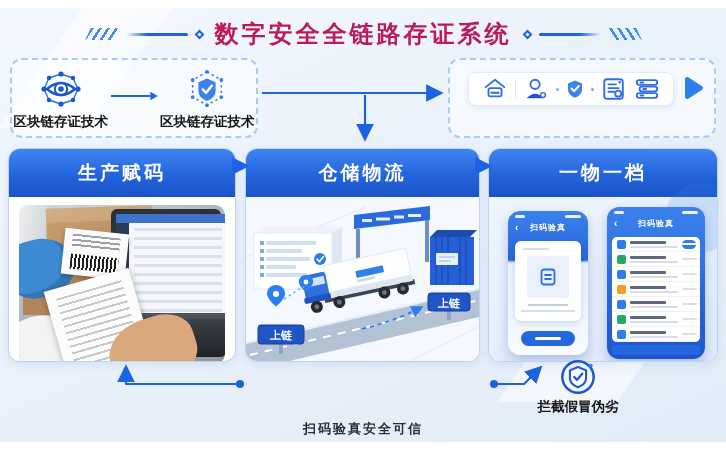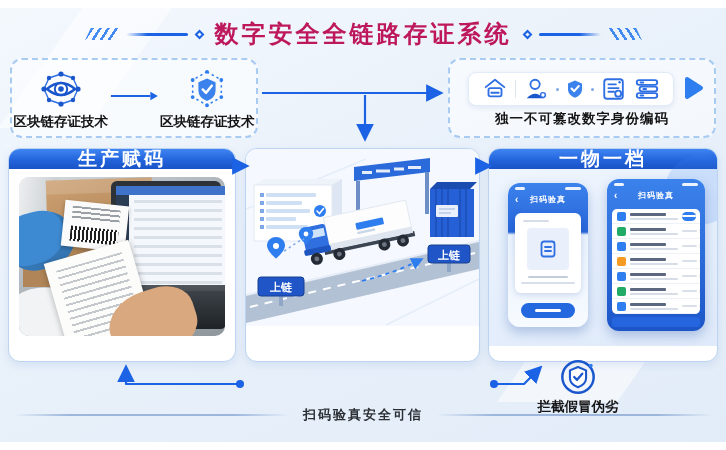--- a/index.html
+++ b/index.html
@@ -38,21 +38,21 @@
               display:flex; align-items:center; justify-content:space-evenly; padding:0 6px; }
   .id-sep { width:1px; height:18px; background:#dfe6f0; }
   .id-dot { width:3px; height:3px; border-radius:50%; background:#7fa8e8; }
   .id-play { position:absolute; right:10px; top:16px; }
   .id-label { position:absolute; left:0; right:0; bottom:8px; text-align:center;
               font-size:13.5px; font-weight:700; color:#141414; letter-spacing:1px; }
 
   
   .panel { position:absolute; top:148px; height:214px; border-radius:12px; overflow:hidden;
            border:1px solid #bcd4f2; background:#ffffff; box-shadow:0 3px 8px rgba(40,90,180,.10); }
-  .panel-header { height:20px; display:flex; align-items:center; justify-content:center;
+  .panel-header { height:48px; display:flex; align-items:center; justify-content:center;
                   background:linear-gradient(180deg,#3f85f2 0%,#2364dc 55%,#1a53c6 100%);
                   color:#ffffff; font-size:19px; font-weight:800; letter-spacing:3px; }
   .panel-body { position:relative; height:177px; }
   .panel-prod { left:8px;  width:228px; }
   .panel-logi { left:245px; width:235px; }
   .panel-veri { left:488px; width:230px; }
   .panel-veri .panel-body { background:linear-gradient(165deg,#eef5fe 0%,#dfeafa 100%); }
   .panel-veri .panel-body::before { content:""; position:absolute; right:-18px; top:-14px; width:70px; height:70px;
         border-radius:50%; background:rgba(63,133,242,.18); }
 
@@ -133,21 +133,21 @@
   .banner { position:absolute; left:252px; top:370px; width:238px; height:30px;
             background:linear-gradient(180deg,#3b82ec 0%,#1d5ccc 65%,#16459f 100%);
             clip-path:polygon(14px 0,calc(100% - 14px) 0,100% 50%,calc(100% - 14px) 100%,14px 100%,0 50%);
             display:flex; align-items:center; justify-content:center;
             color:#ffffff; font-size:17px; font-weight:800; letter-spacing:1px; }
   .badge { position:absolute; width:96px; display:flex; flex-direction:column; align-items:center; gap:2px; }
   .badge-shield { left:530px; top:358px; }
   .badge-warn { left:612px; top:360px; }
   .badge-label { font-size:13.5px; font-weight:700; color:#141414; white-space:nowrap;text-align:center; }
   .caption-row { position:absolute; left:14px; right:14px; top:406px; height:18px;
-                 display:flex; align-items:center; gap:14px; }
+                 display:flex; align-items:center; gap:14px;flex-direction:column; }
   .caption-line { flex:1; height:2px; border-radius:1px;
                  background:linear-gradient(90deg,rgba(150,175,210,0),#9cb6dc 20%,#9cb6dc 80%,rgba(150,175,210,0)); }
   .caption-text { font-size:13px; color:#2b2f35; letter-spacing:2px; font-weight:700; }
 
   .overlay { position:absolute; left:0; top:0; pointer-events:none; }
   svg text { font-family:"Liberation Sans", sans-serif; }
 </style>
 </head>
 <body>
 
@@ -251,21 +251,20 @@
         <rect x="6" y="11.5" width="19" height="5" rx="2.5"></rect>
         <rect x="3" y="18.5" width="22" height="5" rx="2.5"></rect>
         <line x1="7" y1="7" x2="10" y2="7"></line>
           <line x1="10" y1="14" x2="13" y2="14"></line>
           <line x1="7" y1="21" x2="10" y2="21"></line>
       </svg>
     </div>
     <svg class="id-play" width="20" height="24" viewBox="0 0 20 24">
       <path d="M3,3 L17,12 L3,21 z" fill="#2f7ef0" stroke="#2f7ef0" stroke-width="4" stroke-linejoin="round"></path>
     </svg>
-    <div class="id-label">独一不可篡改数字身份编码</div>
   </section>
 
   <section class="panel panel-prod">
     <div class="panel-header">生产赋码</div>
     <div class="panel-body">
       <div class="photo">
         <div class="ph-roll"></div>
         <div class="ph-box2"></div>
         <div class="ph-box1"></div>
         <div class="ph-scr">
@@ -279,20 +278,21 @@
             <div class="ph-barcode"></div>
           </div>
         <div class="ph-sleeve"></div>
         <div class="ph-paper"></div>
         <div class="ph-hand"></div>
       </div>
     </div>
   </section>
 
   <section class="panel panel-logi">
+    <div class="panel-header">仓储物流</div>
     <div class="panel-body">
       <svg width="233" height="177" viewBox="0 0 233 177">
         <defs>
           <marker id="lah" markerWidth="7" markerHeight="7" refX="3.5" refY="3.5" orient="auto">
             <path d="M0,0 L7,3.5 L0,7 z" fill="#2f7ef0"></path>
           </marker>
         </defs>
         <rect width="233" height="177" fill="#f5f9ff"></rect>
         <path d="M0,60 L120,10 M140,176 L233,130" stroke="#e4edf8" stroke-width="1.5" fill="none"></path>
 

